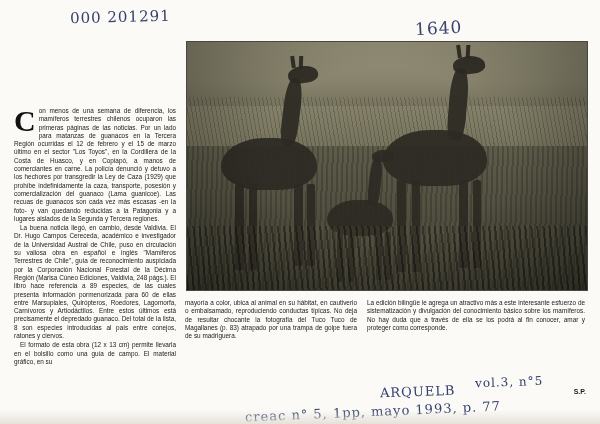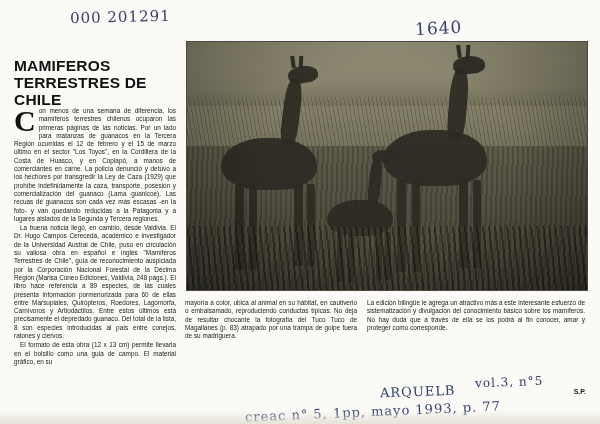--- a/index.html
+++ b/index.html
@@ -235,21 +235,20 @@
 <body>
 
 <div id="page">
 
   <div class="handwrite" id="hw-top-left">000 201291</div>
   <div class="handwrite" id="hw-top-right">1640</div>
   <div class="handwrite" id="hw-bottom-1">ARQUELB</div>
   <div class="handwrite" id="hw-bottom-2">vol.3, n°5</div>
   <div class="handwrite" id="hw-bottom-3">creac n° 5, 1pp, mayo 1993, p. 77</div>
 
-  <h1 id="headline">MAMIFEROS TERRESTRES DE CHILE</h1>
 
   <div id="photo">
     <div class="sky"></div>
     <div class="rock"></div>
     <div class="grassTop"></div>
     <div class="brush"></div>
 
     <div class="guanaco g-body" id="gu1-body"></div>
     <div class="guanaco g-neck" id="gu1-neck"></div>
     <div class="guanaco g-head" id="gu1-head"></div>

